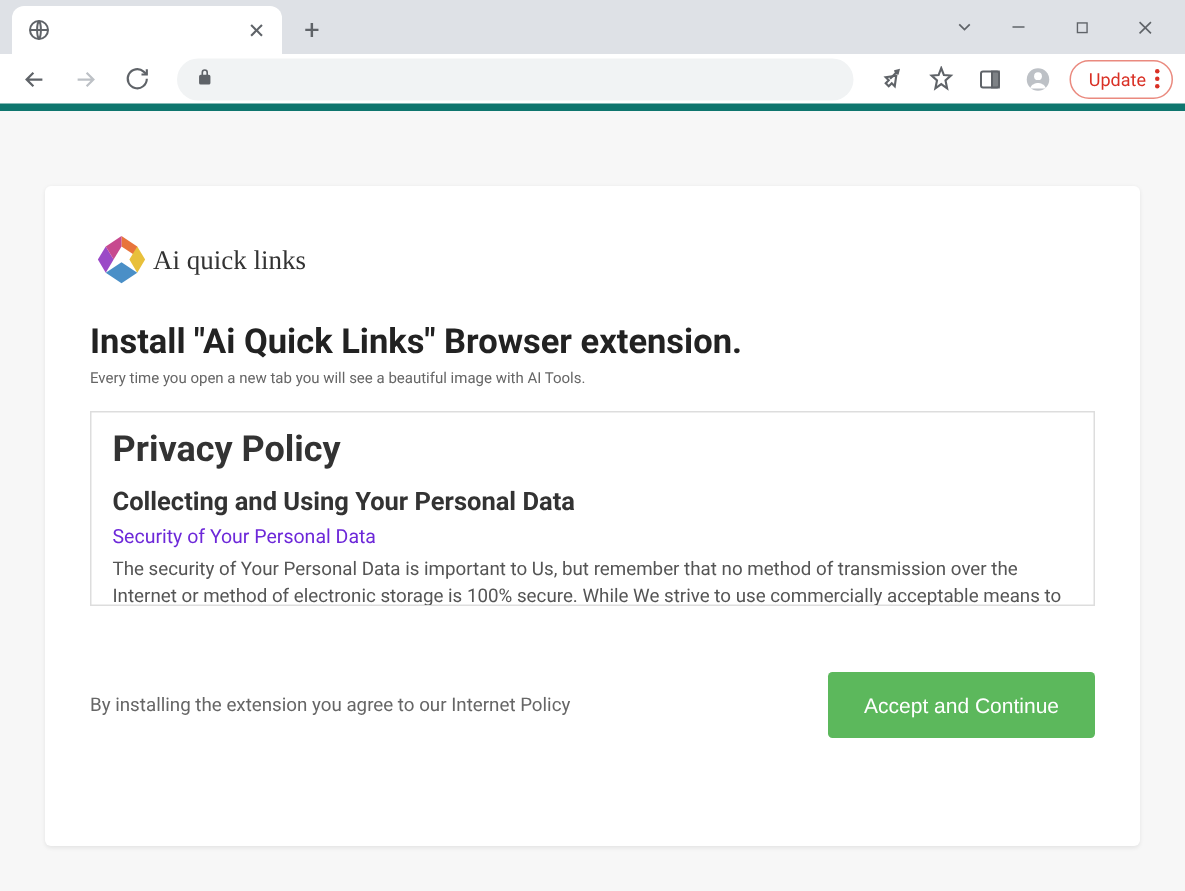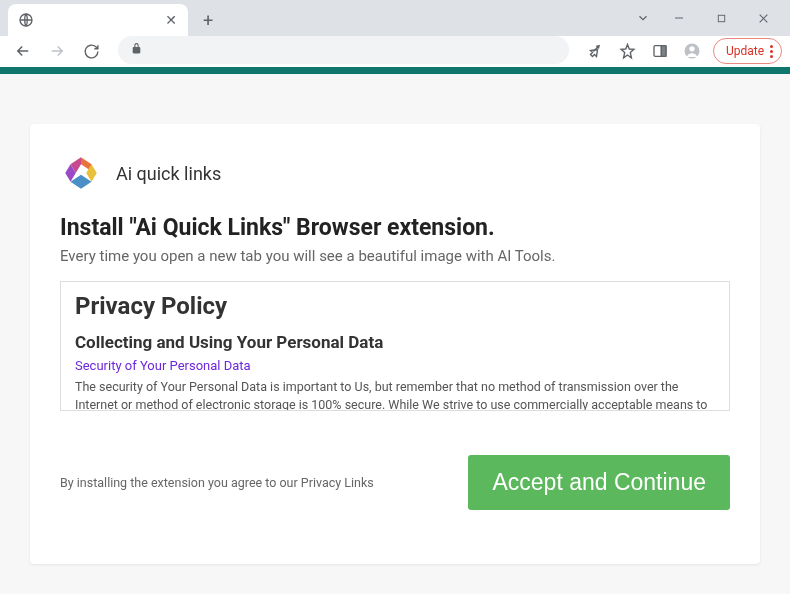--- a/index.html
+++ b/index.html
@@ -96,24 +96,24 @@
       width: 30px;
       display: flex;
       align-items: center;
       justify-content: center;
       color: #5f6368;
     }
     .toolbar {
       background: #fff;
       height: 38px;
       display: flex;
-      align-items: flex-start;
+      align-items: center;
       padding: 0 8px;
       gap: 4px;
-      border-bottom: 7px solid #0f766e;
+      border-bottom: 5px solid #0f766e;
     }
     .nav-btn {
       width: 30px;
       height: 30px;
       display: flex;
       align-items: center;
       justify-content: center;
       color: #5f6368;
       border-radius: 50%;
     }
@@ -179,39 +179,39 @@
     .card {
       background: #fff;
       border-radius: 4px;
       box-shadow: 0 1px 3px rgba(0,0,0,0.08);
       padding: 28px 30px 24px;
       height: 100%;
     }
     .logo-row {
       display: flex;
       align-items: center;
-      gap: 14px;
       margin-bottom: 20px;
+      font-family: Liberation Serif, serif;
     }
     .logo {
       width: 42px;
       height: 42px;
     }
     .logo-text {
       font-size: 18px;
       color: #333;
     }
     .heading {
       font-size: 23px;
       font-weight: 700;
       color: #222;
       margin-bottom: 6px;
     }
     .subheading {
-      font-size: 15px;
+      font-size: 10px;
       color: #666;
       margin-bottom: 16px;
     }
     .policy-box {
       border: 1px solid #ddd;
       height: 130px;
       overflow-y: scroll;
       padding: 10px 14px;
       margin-bottom: 44px;
     }
@@ -245,21 +245,21 @@
     .disclaimer {
       font-size: 12.5px;
       color: #666;
     }
     .accept-btn {
       background: #5cb85c;
       color: #fff;
       border: none;
       border-radius: 3px;
       padding: 14px 24px;
-      font-size: 23px;
+      font-size: 14px;
       font-weight: 500;
       cursor: pointer;
     }
   </style>
 </head>
 <body>
 
 <div class="watermark">pcrisk.com</div>
 
 <div class="browser-chrome">
@@ -375,17 +375,17 @@
     </div>
     <h1 class="heading">Install "Ai Quick Links" Browser extension.</h1>
     <p class="subheading">Every time you open a new tab you will see a beautiful image with AI Tools.</p>
     <div class="policy-box">
       <div class="policy-title">Privacy Policy</div>
       <div class="policy-section">Collecting and Using Your Personal Data</div>
       <div class="policy-sub">Security of Your Personal Data</div>
       <div class="policy-body">The security of Your Personal Data is important to Us, but remember that no method of transmission over the Internet or method of electronic storage is 100% secure. While We strive to use commercially acceptable means to protect Your Personal Data, We cannot guarantee its absolute security.</div>
     </div>
     <div class="footer-row">
-      <span class="disclaimer">By installing the extension you agree to our Privacy Links</span>
+      <span class="disclaimer">By installing the extension you agree to our Internet Policy</span>
       <button class="accept-btn">Accept and Continue</button>
     </div>
   </div>
 </div>
 
 </body></html>

